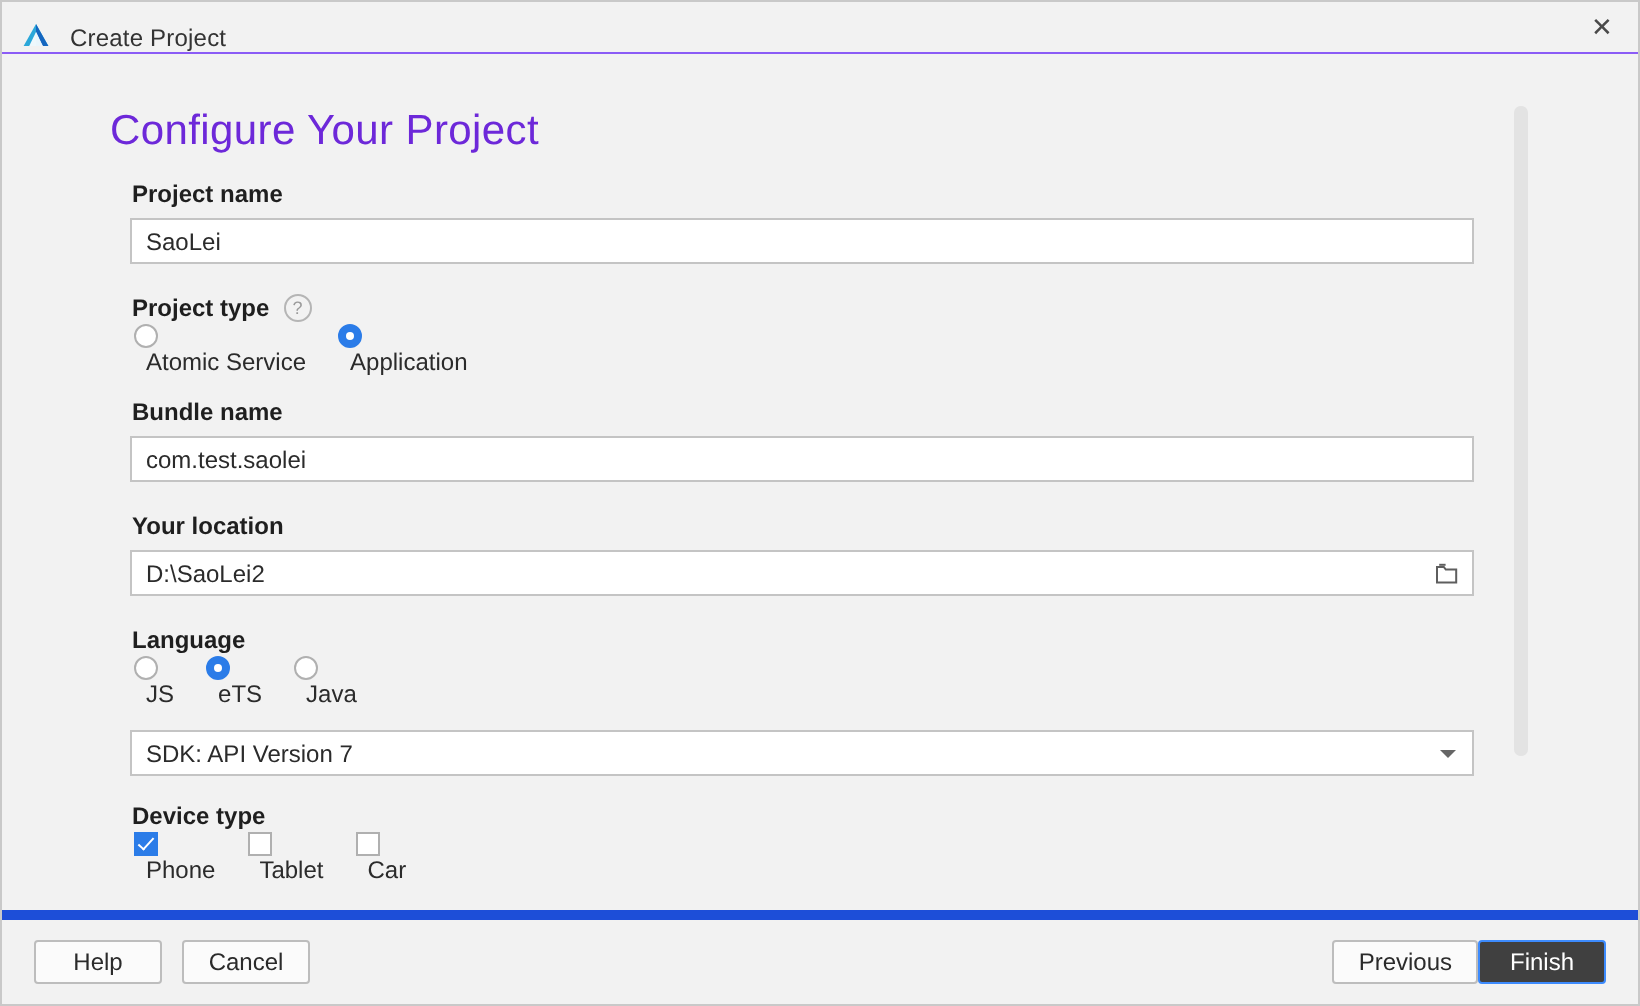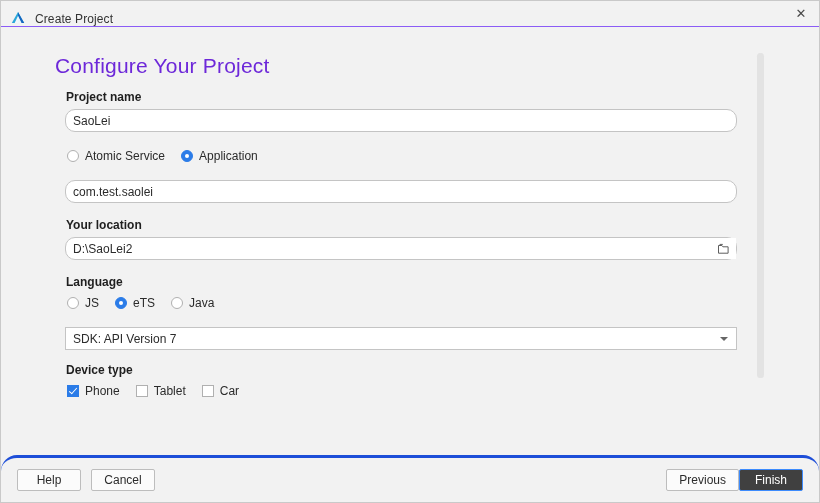--- a/index.html
+++ b/index.html
@@ -115,21 +115,21 @@
     width: 100%;
     height: 23px;
     box-sizing: border-box;
     background: #ffffff;
     border: 1px solid #c4c4c4;
     font-family: "Liberation Sans", sans-serif;
     font-size: 12px;
     color: #2b2b2b;
     padding: 0 7px;
     outline: none;
-    border-radius: 10px;
+    border-radius: 0;
   }
   .input-wrap { position: relative; }
   .input-with-btn .text-input { padding-right: 28px; }
   .browse-btn {
     position: absolute;
     right: 1px;
     top: 1px;
     width: 25px;
     height: 21px;
     background: #ffffff;
@@ -143,23 +143,23 @@
 
   
   .option-row {
     display: flex;
     align-items: center;
     height: 18px;
     margin-left: 2px;
   }
   .opt {
     display: flex;
-    align-items: center;
     margin-right: 16px;
     cursor: pointer;
+    flex-direction: column;
   }
   .radio {
     width: 12px;
     height: 12px;
     border-radius: 50%;
     border: 1px solid #b0b0b0;
     background: #ffffff;
     box-sizing: border-box;
     flex: 0 0 auto;
     position: relative;
@@ -266,27 +266,26 @@
     width: 7px;
     height: 325px;
     background: #e3e3e3;
     border-radius: 4px;
   }
 
   
   .footer {
     height: 47px;
     min-height: 47px;
-    border-top: 3px solid #1d4ed8;
+    border-top: 5px solid #1d4ed8;
     background: #f2f2f2;
     display: flex;
     align-items: center;
     padding: 0 16px;
     box-sizing: border-box;
-    border-radius: 16px;
   }
   .footer-left { display: flex; gap: 10px; }
   .footer-right { display: flex; margin-left: auto; }
   .btn {
     min-width: 64px;
     height: 22px;
     box-sizing: border-box;
     padding: 0 12px;
     font-family: "Liberation Sans", sans-serif;
     font-size: 12px;
@@ -336,33 +335,40 @@
 
       <div class="field-label">
         <span>Project name</span>
       </div>
       <div class="input-wrap">
         <input class="text-input" type="text" value="SaoLei" style="">
       </div>
 
       <div class="gap-lg"></div>
 
+      <div class="field-label">
+        <span>Project type</span>
+        <span class="help-icon">?</span>
+      </div>
       <div class="option-row">
         <span class="opt">
           <span class="radio"></span>
           <span class="opt-label">Atomic Service</span>
         </span>
         <span class="opt">
           <span class="radio checked"></span>
           <span class="opt-label">Application</span>
         </span>
       </div>
 
       <div class="gap-lg"></div>
 
+      <div class="field-label">
+        <span>Bundle name</span>
+      </div>
       <div class="input-wrap">
         <input class="text-input" type="text" value="com.test.saolei" style="">
       </div>
 
       <div class="gap-lg"></div>
 
       <div class="field-label">
         <span>Your location</span>
       </div>
       <div class="input-wrap input-with-btn">

